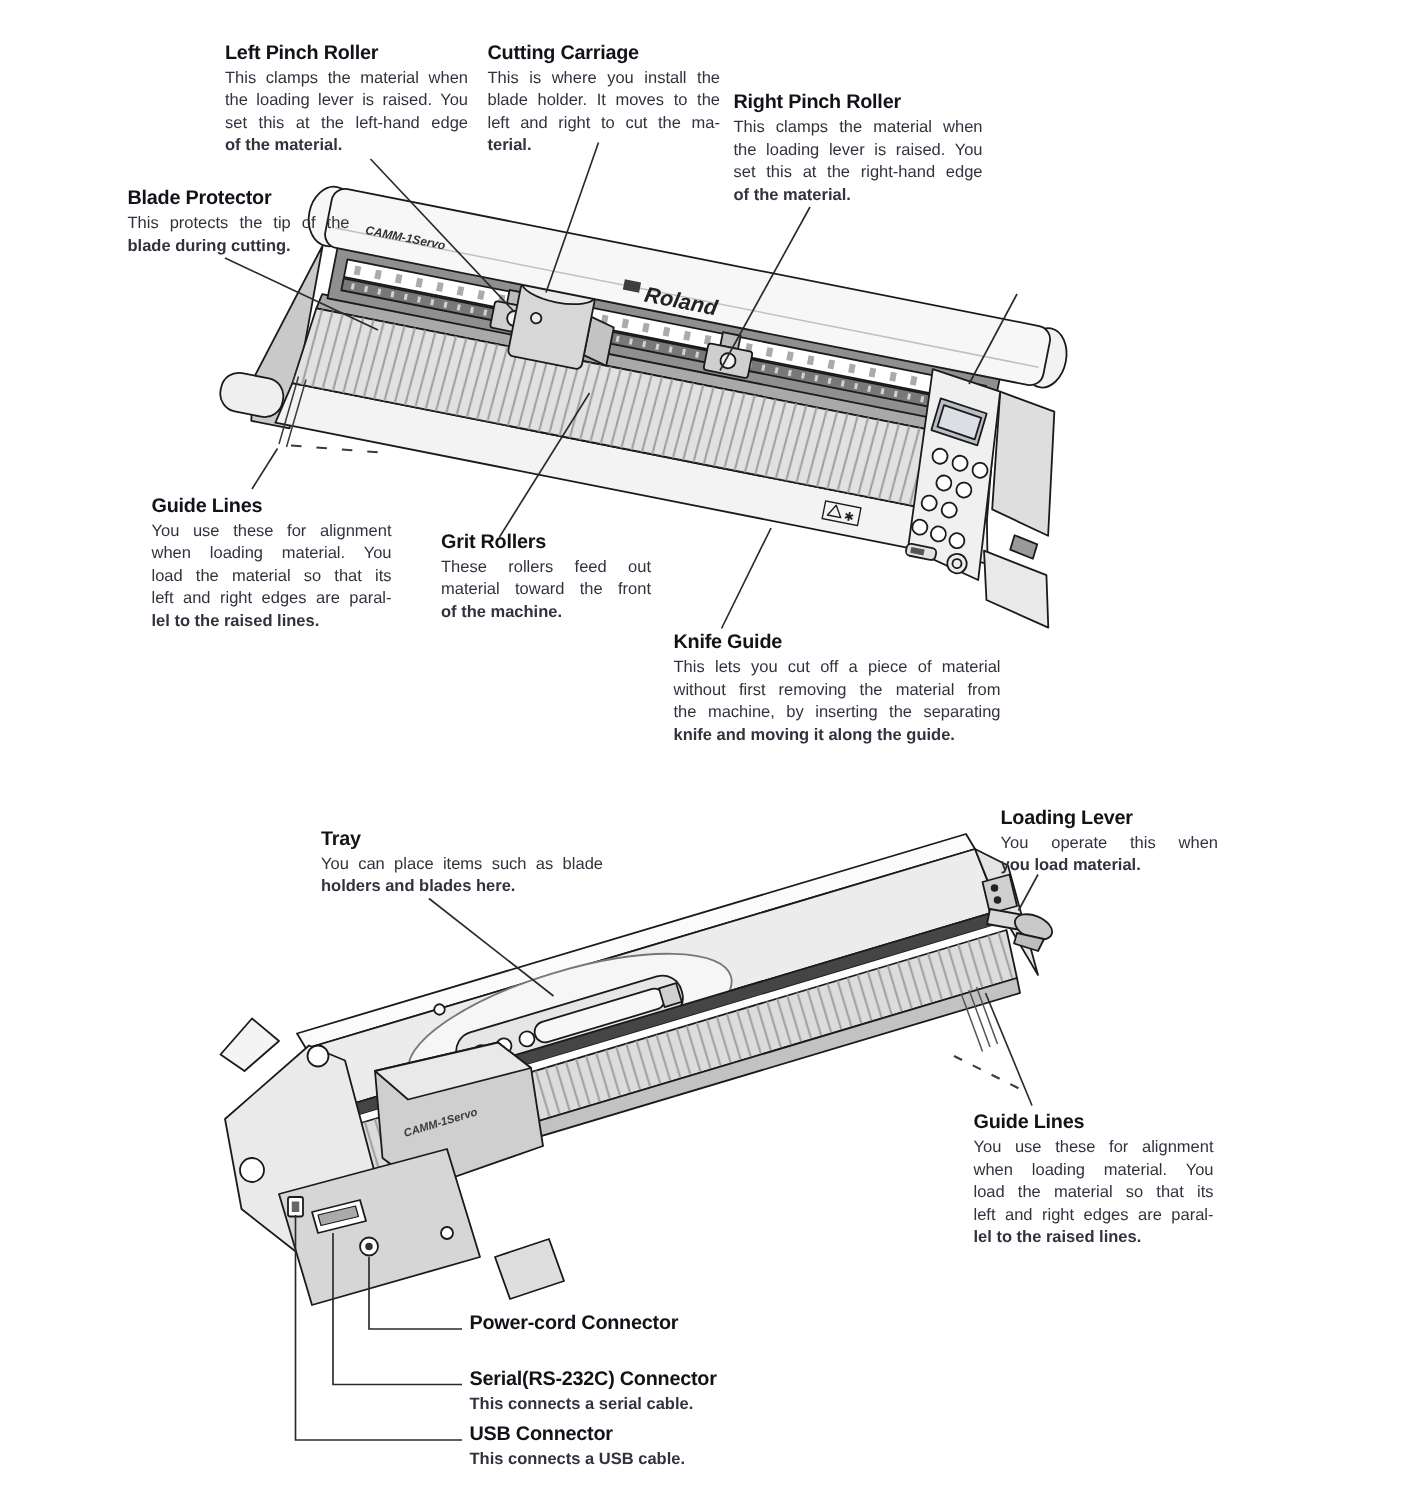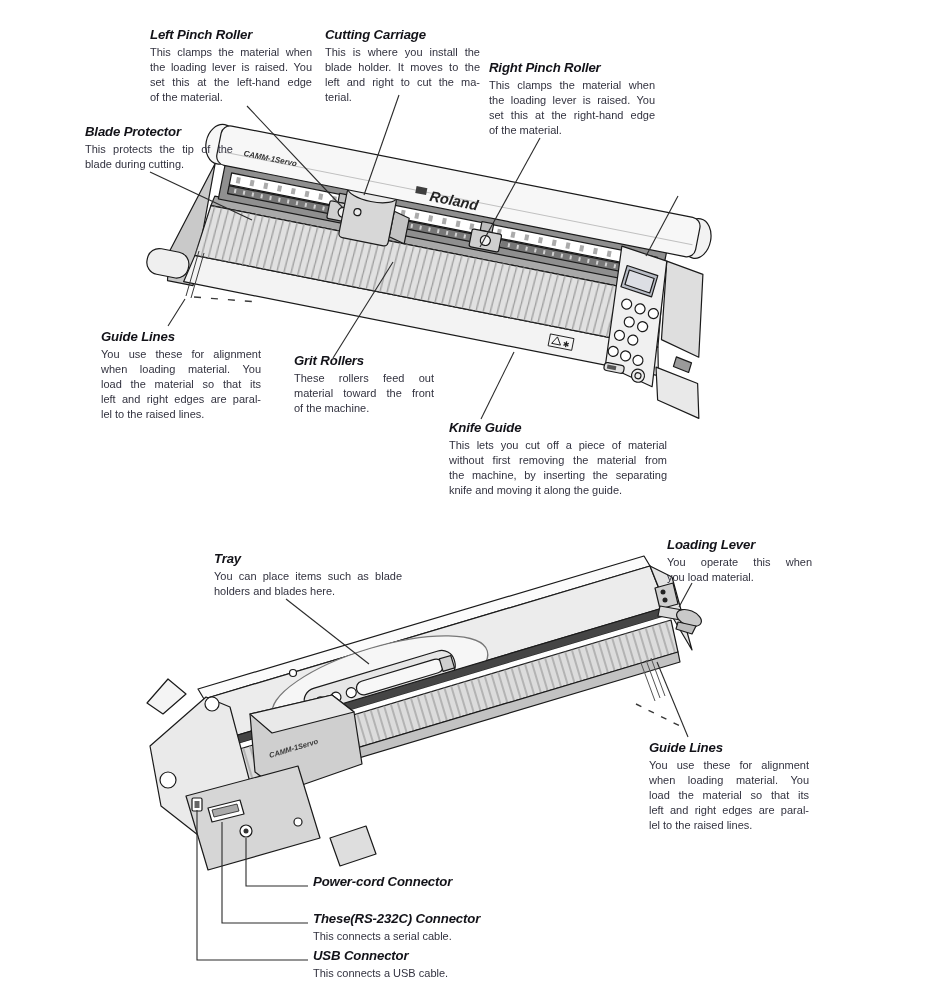--- a/index.html
+++ b/index.html
@@ -4,25 +4,25 @@
 <style>
   html,body{margin:0;padding:0;background:#fff;}
   .page{
     position:relative;width:942px;height:1000px;background:#ffffff;overflow:hidden;
     font-family:"Liberation Sans", sans-serif;
   }
   .art{position:absolute;left:0;top:0;}
   .co{position:absolute;}
   .co-title{
     font-weight:bold;font-size:13.2px;line-height:16px;color:#121218;
-    letter-spacing:-0.15px;margin-bottom:2px;white-space:nowrap;font-style:italic;
+    letter-spacing:-0.15px;margin-bottom:2px;white-space:nowrap;
   }
   .co-body{font-size:11px;line-height:15px;color:#32323f;}
   .co-body .ln{text-align:justify;text-align-last:justify;}
-  .co-body .ln-last{text-align-last:left;}
+  .co-body .ln-last{text-align-last:left;font-weight:bold;}
   .co-ref{font-size:11.8px;line-height:15px;color:#1a1a22;font-weight:600;white-space:nowrap;}
 </style>
 </head>
 <body>
 
 <div class="page">
 
   <svg class="art" width="942" height="1000" viewBox="0 0 942 1000">
     <defs>
       <pattern id="ribs1" patternUnits="userSpaceOnUse" width="7" height="60">
@@ -315,21 +315,21 @@
         <div class="ln">left and right edges are paral-</div>
         <div class="ln ln-last">lel to the raised lines.</div>
       </div>
   </div>
 
   <div class="co" style="left:313px;top:874px;width:280px">
     <div class="co-title">Power-cord Connector</div>
   </div>
 
   <div class="co" style="left:313px;top:911px;width:280px">
-    <div class="co-title">These(RS-232C) Connector</div>
+    <div class="co-title">Serial(RS-232C) Connector</div>
     <div class="co-body">
         <div class="ln ln-last">This connects a serial cable.</div>
       </div>
   </div>
 
   <div class="co" style="left:313px;top:948px;width:280px">
     <div class="co-title">USB Connector</div>
     <div class="co-body">
         <div class="ln ln-last">This connects a USB cable.</div>
       </div>

